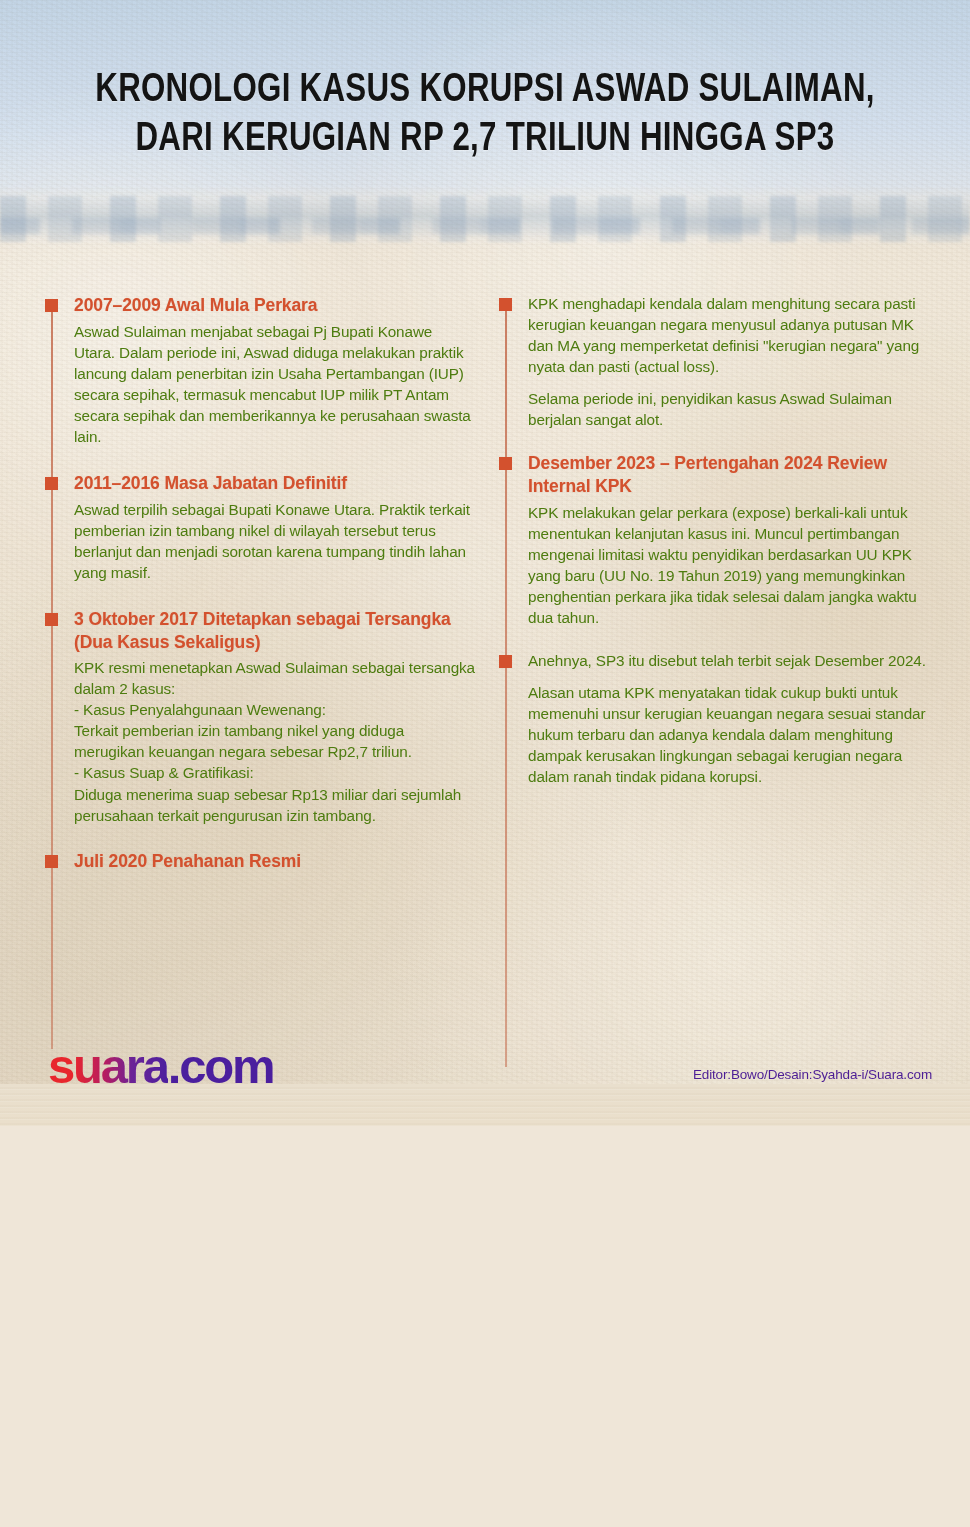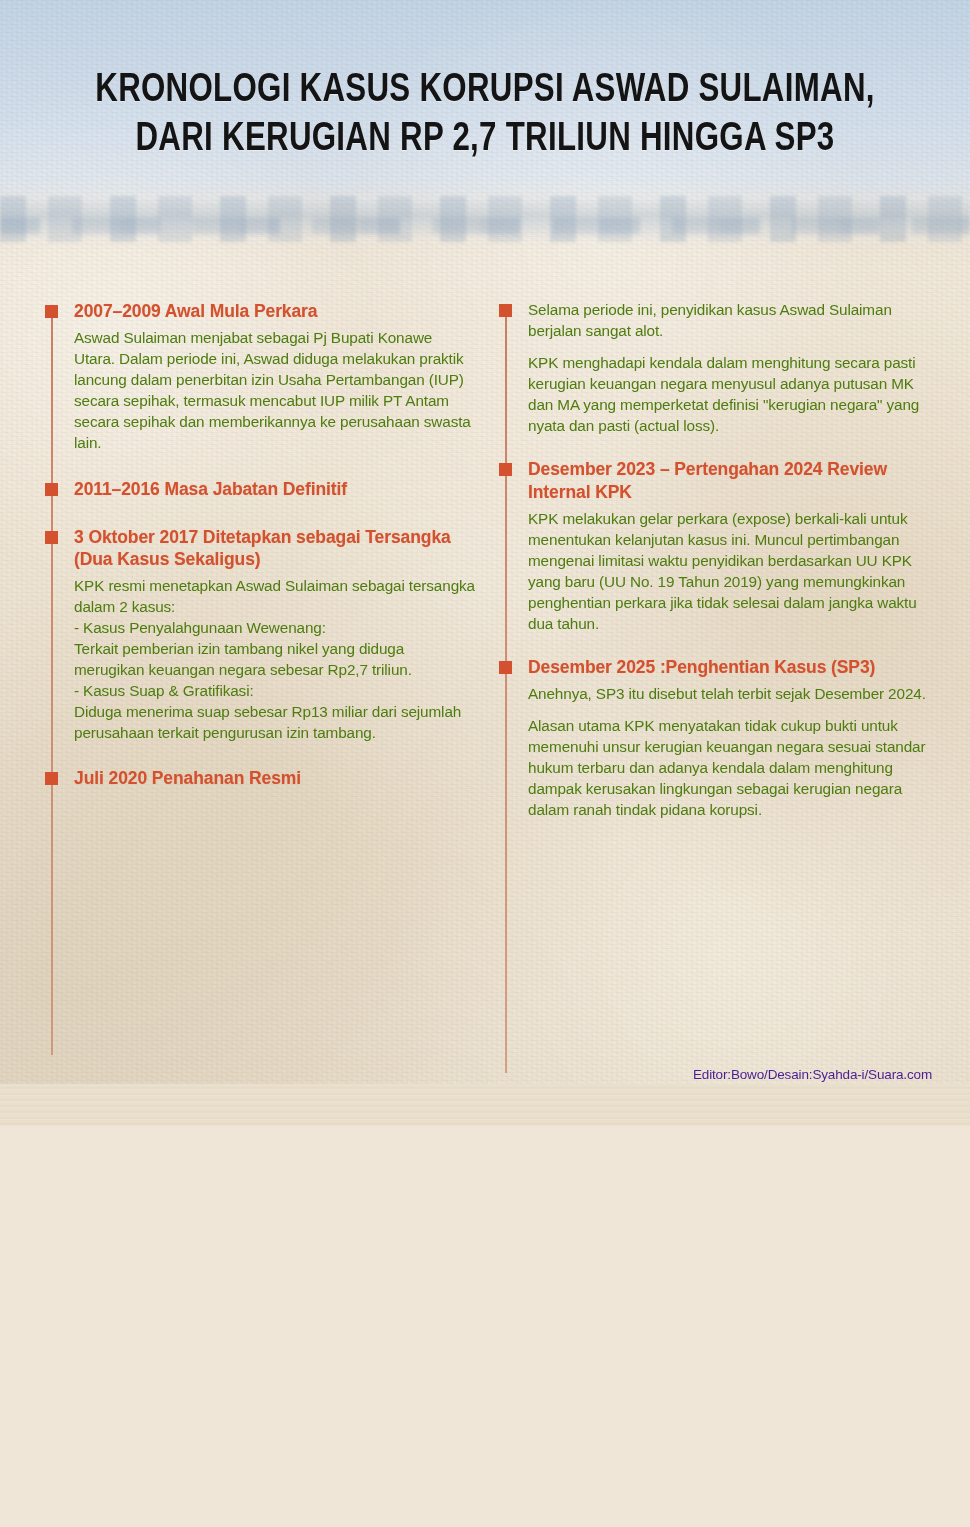--- a/index.html
+++ b/index.html
@@ -87,21 +87,21 @@
     transform:scaleX(.92) scaleY(1.22);
     transform-origin:center;
     text-shadow:0 1px 0 rgba(255,255,255,.35);
     white-space:nowrap;
   }
   .title-line + .title-line { margin-top:13px; }
 
   
   .columns {
     position:absolute;
-    top:299px; left:40px;
+    top:293px; left:40px;
     width:890px; height:780px;
     display:flex;
     gap:18px;
   }
   .col { position:relative; width:437px; }
 
   
   .rail {
     position:absolute;
     left:11px; top:14px;
@@ -209,20 +209,21 @@
 
       <div class="entry">
         <span class="bullet"></span>
         <div class="entry-head">2007–2009  Awal Mula Perkara</div>
         <div class="entry-body">Aswad Sulaiman menjabat sebagai Pj Bupati Konawe Utara. Dalam periode ini, Aswad diduga melakukan praktik lancung dalam penerbitan izin Usaha Pertambangan (IUP) secara sepihak, termasuk mencabut IUP milik PT Antam secara sepihak dan memberikannya ke perusahaan swasta lain.</div>
       </div>
 
       <div class="entry gap-a">
         <span class="bullet"></span>
         <div class="entry-head">2011–2016  Masa Jabatan Definitif</div>
+        <div class="entry-body">Aswad terpilih sebagai Bupati Konawe Utara. Praktik terkait pemberian izin tambang nikel di wilayah tersebut terus berlanjut dan menjadi sorotan karena tumpang tindih lahan yang masif.</div>
       </div>
 
       <div class="entry gap-a">
         <span class="bullet"></span>
         <div class="entry-head">3 Oktober 2017  Ditetapkan sebagai Tersangka (Dua Kasus Sekaligus)</div>
         <div class="entry-body">KPK resmi menetapkan Aswad Sulaiman sebagai tersangka dalam 2 kasus:
 - Kasus Penyalahgunaan Wewenang:
 Terkait pemberian izin tambang nikel yang diduga merugikan keuangan negara sebesar Rp2,7 triliun.
 - Kasus Suap &amp; Gratifikasi:
 Diduga menerima suap sebesar Rp13 miliar dari sejumlah perusahaan terkait pengurusan izin tambang.</div>
@@ -232,33 +233,32 @@
         <span class="bullet"></span>
         <div class="entry-head">Juli 2020 Penahanan Resmi</div>
       </div>
     </div>
 
     <div class="col col-right">
       <div class="rail"></div>
 
       <div class="entry">
         <span class="bullet"></span>
+        <div class="entry-body">KPK menghadapi kendala dalam menghitung secara pasti kerugian keuangan negara menyusul adanya putusan MK dan MA yang memperketat definisi "kerugian negara" yang nyata dan pasti (actual loss).</div>
         <div class="entry-body">Selama periode ini, penyidikan kasus Aswad Sulaiman berjalan sangat alot.</div>
-        <div class="entry-body">KPK menghadapi kendala dalam menghitung secara pasti kerugian keuangan negara menyusul adanya putusan MK dan MA yang memperketat definisi "kerugian negara" yang nyata dan pasti (actual loss).</div>
       </div>
 
       <div class="entry gap-c">
         <span class="bullet"></span>
         <div class="entry-head">Desember 2023 – Pertengahan 2024 Review Internal KPK</div>
         <div class="entry-body">KPK melakukan gelar perkara (expose) berkali-kali untuk menentukan kelanjutan kasus ini. Muncul pertimbangan mengenai limitasi waktu penyidikan berdasarkan UU KPK yang baru (UU No. 19 Tahun 2019) yang memungkinkan penghentian perkara jika tidak selesai dalam jangka waktu dua tahun.</div>
       </div>
 
       <div class="entry gap-c">
         <span class="bullet"></span>
-        <div class="entry-head">Desember 2025 :Penghentian Kasus (SP3)</div>
         <div class="entry-body">Anehnya,  SP3 itu disebut telah terbit sejak Desember 2024.</div>
         <div class="entry-body">Alasan utama KPK menyatakan tidak cukup bukti untuk memenuhi unsur kerugian keuangan negara sesuai standar hukum terbaru dan adanya kendala dalam menghitung dampak kerusakan lingkungan sebagai kerugian negara dalam ranah tindak pidana korupsi.</div>
       </div>
     </div>
   </div>
 
   <div class="illustration illu">
     <div class="illu-ground"></div>
 
     <svg width="970" height="420" viewBox="0 0 970 420">
@@ -409,16 +409,19 @@
       <g>
         <ellipse cx="790" cy="392" rx="29" ry="14" fill="url(#coin)" stroke="#8a6c34" stroke-width="1.8"></ellipse>
         <ellipse cx="848" cy="378" rx="27" ry="13" fill="url(#coin)" stroke="#8a6c34" stroke-width="1.8"></ellipse>
         <ellipse cx="906" cy="396" rx="30" ry="14" fill="url(#coin)" stroke="#8a6c34" stroke-width="1.8"></ellipse>
         <ellipse cx="860" cy="404" rx="26" ry="12" fill="#e0bd6d" stroke="#8a6c34" stroke-width="1.6"></ellipse>
       </g>
     </svg>
   </div>
 
   <div class="footer">
+    <div class="logo">
+      <span class="s1">s</span><span class="s2">uara</span><span class="s3">.com</span>
+    </div>
     <div class="credit">Editor:Bowo/Desain:Syahda-i/Suara.com</div>
   </div>
 
 </div>
 
 </body></html>

